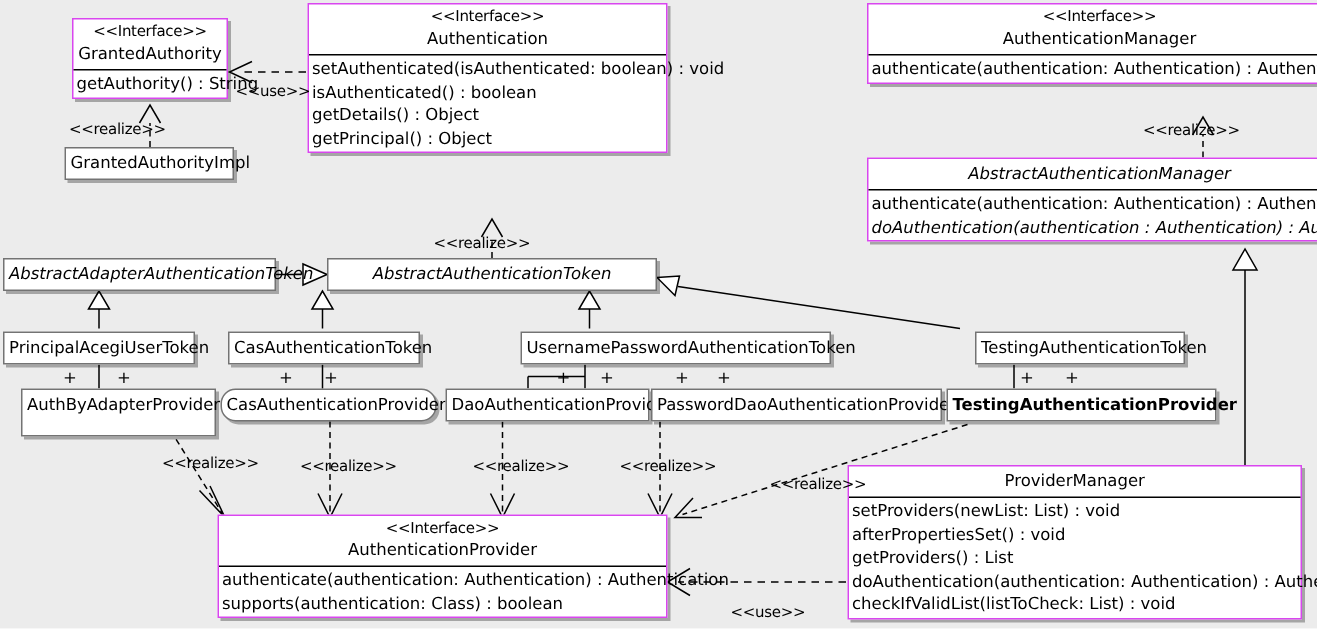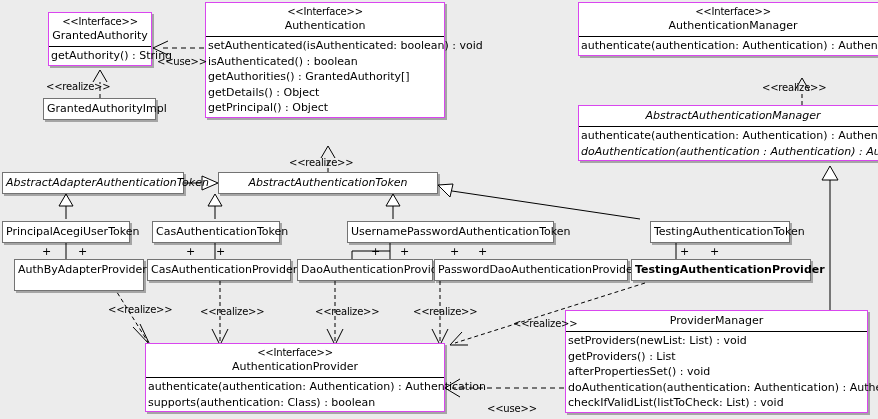--- a/index.html
+++ b/index.html
@@ -186,21 +186,20 @@
 
   <div class="uml-box" style="left:205px; top:2px; width:240px;">
     <div class="uml-head">
       <span class="stereo">&lt;&lt;Interface&gt;&gt;</span>
       <span class="cname">Authentication</span>
     </div>
     <div class="uml-sep"></div>
     <div class="uml-members">
       <span class="m">setAuthenticated(isAuthenticated: boolean) : void</span>
       <span class="m">isAuthenticated() : boolean</span>
-      <span class="m">getAuthorities() : GrantedAuthority[]</span>
       <span class="m">getDetails() : Object</span>
       <span class="m">getPrincipal() : Object</span>
     </div>
   </div>
 
   <div class="uml-box" style="left:578px; top:2px; width:310px;">
     <div class="uml-head">
       <span class="stereo">&lt;&lt;Interface&gt;&gt;</span>
       <span class="cname">AuthenticationManager</span>
     </div>
@@ -239,21 +238,21 @@
   <div class="plus-label" style="left:216px; top:246px;">+</div>
   <div class="plus-label" style="left:371px; top:246px;">+</div>
   <div class="plus-label" style="left:400px; top:246px;">+</div>
   <div class="plus-label" style="left:450px; top:246px;">+</div>
   <div class="plus-label" style="left:478px; top:246px;">+</div>
   <div class="plus-label" style="left:680px; top:246px;">+</div>
   <div class="plus-label" style="left:710px; top:246px;">+</div>
 
   <div class="uml-simple" style="left:14px; top:259px; width:130px; height:32px;">AuthByAdapterProvider</div>
 
-  <div class="uml-simple" style="left:147px; top:259px; width:144px; height:22px;">CasAuthenticationProvider</div>
+  <div class="uml-simple" style="left:147px; top:259px; width:144px; height:22px;border-radius:10px;">CasAuthenticationProvider</div>
 
   <div class="uml-simple" style="left:297px; top:259px; width:136px; height:22px;">DaoAuthenticationProvider</div>
 
   <div class="uml-simple" style="left:434px; top:259px; width:194px; height:22px;">PasswordDaoAuthenticationProvider</div>
 
   <div class="uml-simple" style="left:631px; top:259px; width:180px; height:22px;font-weight:bold;">TestingAuthenticationProvider</div>
 
   <div class="uml-box" style="left:145px; top:343px; width:300px;">
     <div class="uml-head">
       <span class="stereo">&lt;&lt;Interface&gt;&gt;</span>
@@ -266,22 +265,22 @@
     </div>
   </div>
 
   <div class="uml-box" style="left:565px; top:310px; width:303px;">
     <div class="uml-head">
       <span class="cname">ProviderManager</span>
     </div>
     <div class="uml-sep"></div>
     <div class="uml-members">
       <span class="m">setProviders(newList: List) : void</span>
+      <span class="m">afterPropertiesSet() : void</span>
       <span class="m">getProviders() : List</span>
-      <span class="m">afterPropertiesSet() : void</span>
       <span class="m">doAuthentication(authentication: Authentication) : Authentication</span>
       <span class="m">checkIfValidList(listToCheck: List) : void</span>
     </div>
   </div>
 
   <div class="edge-label" style="left:157px; top:56px;">&lt;&lt;use&gt;&gt;</div>
 
   <div class="edge-label" style="left:46px; top:81px;">&lt;&lt;realize&gt;&gt;</div>
 
   <div class="edge-label" style="left:289px; top:157px;">&lt;&lt;realize&gt;&gt;</div>

